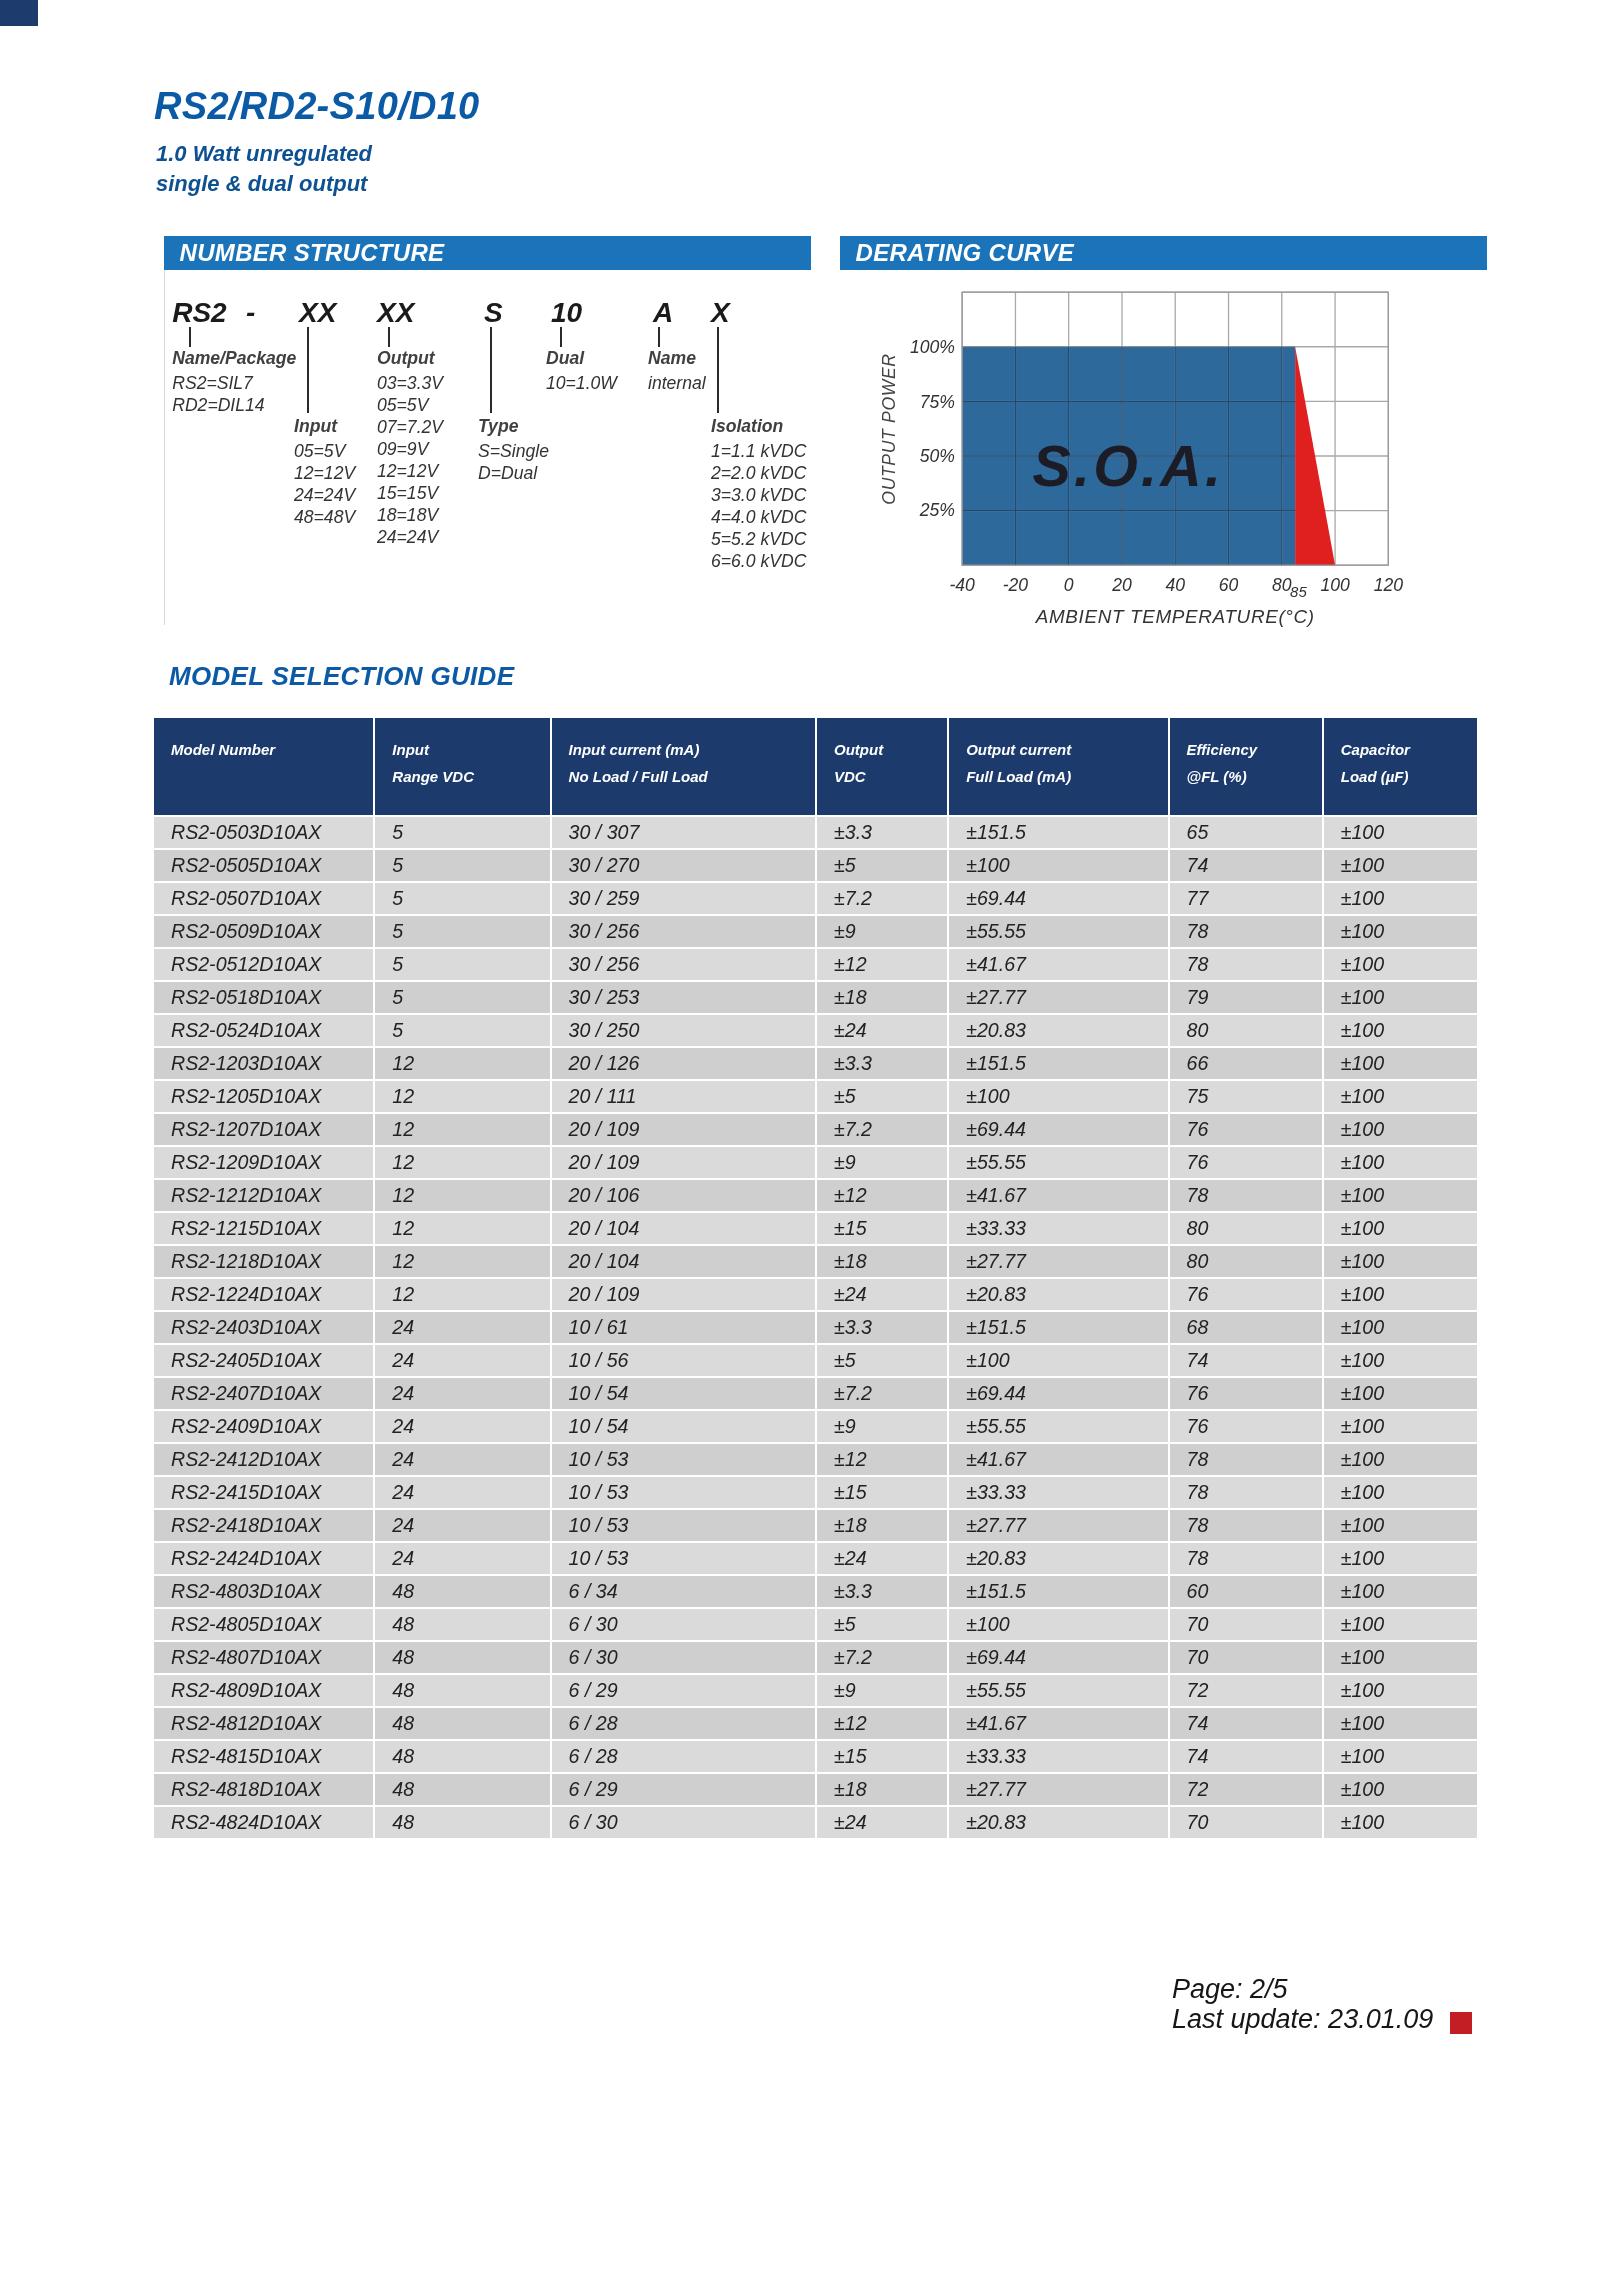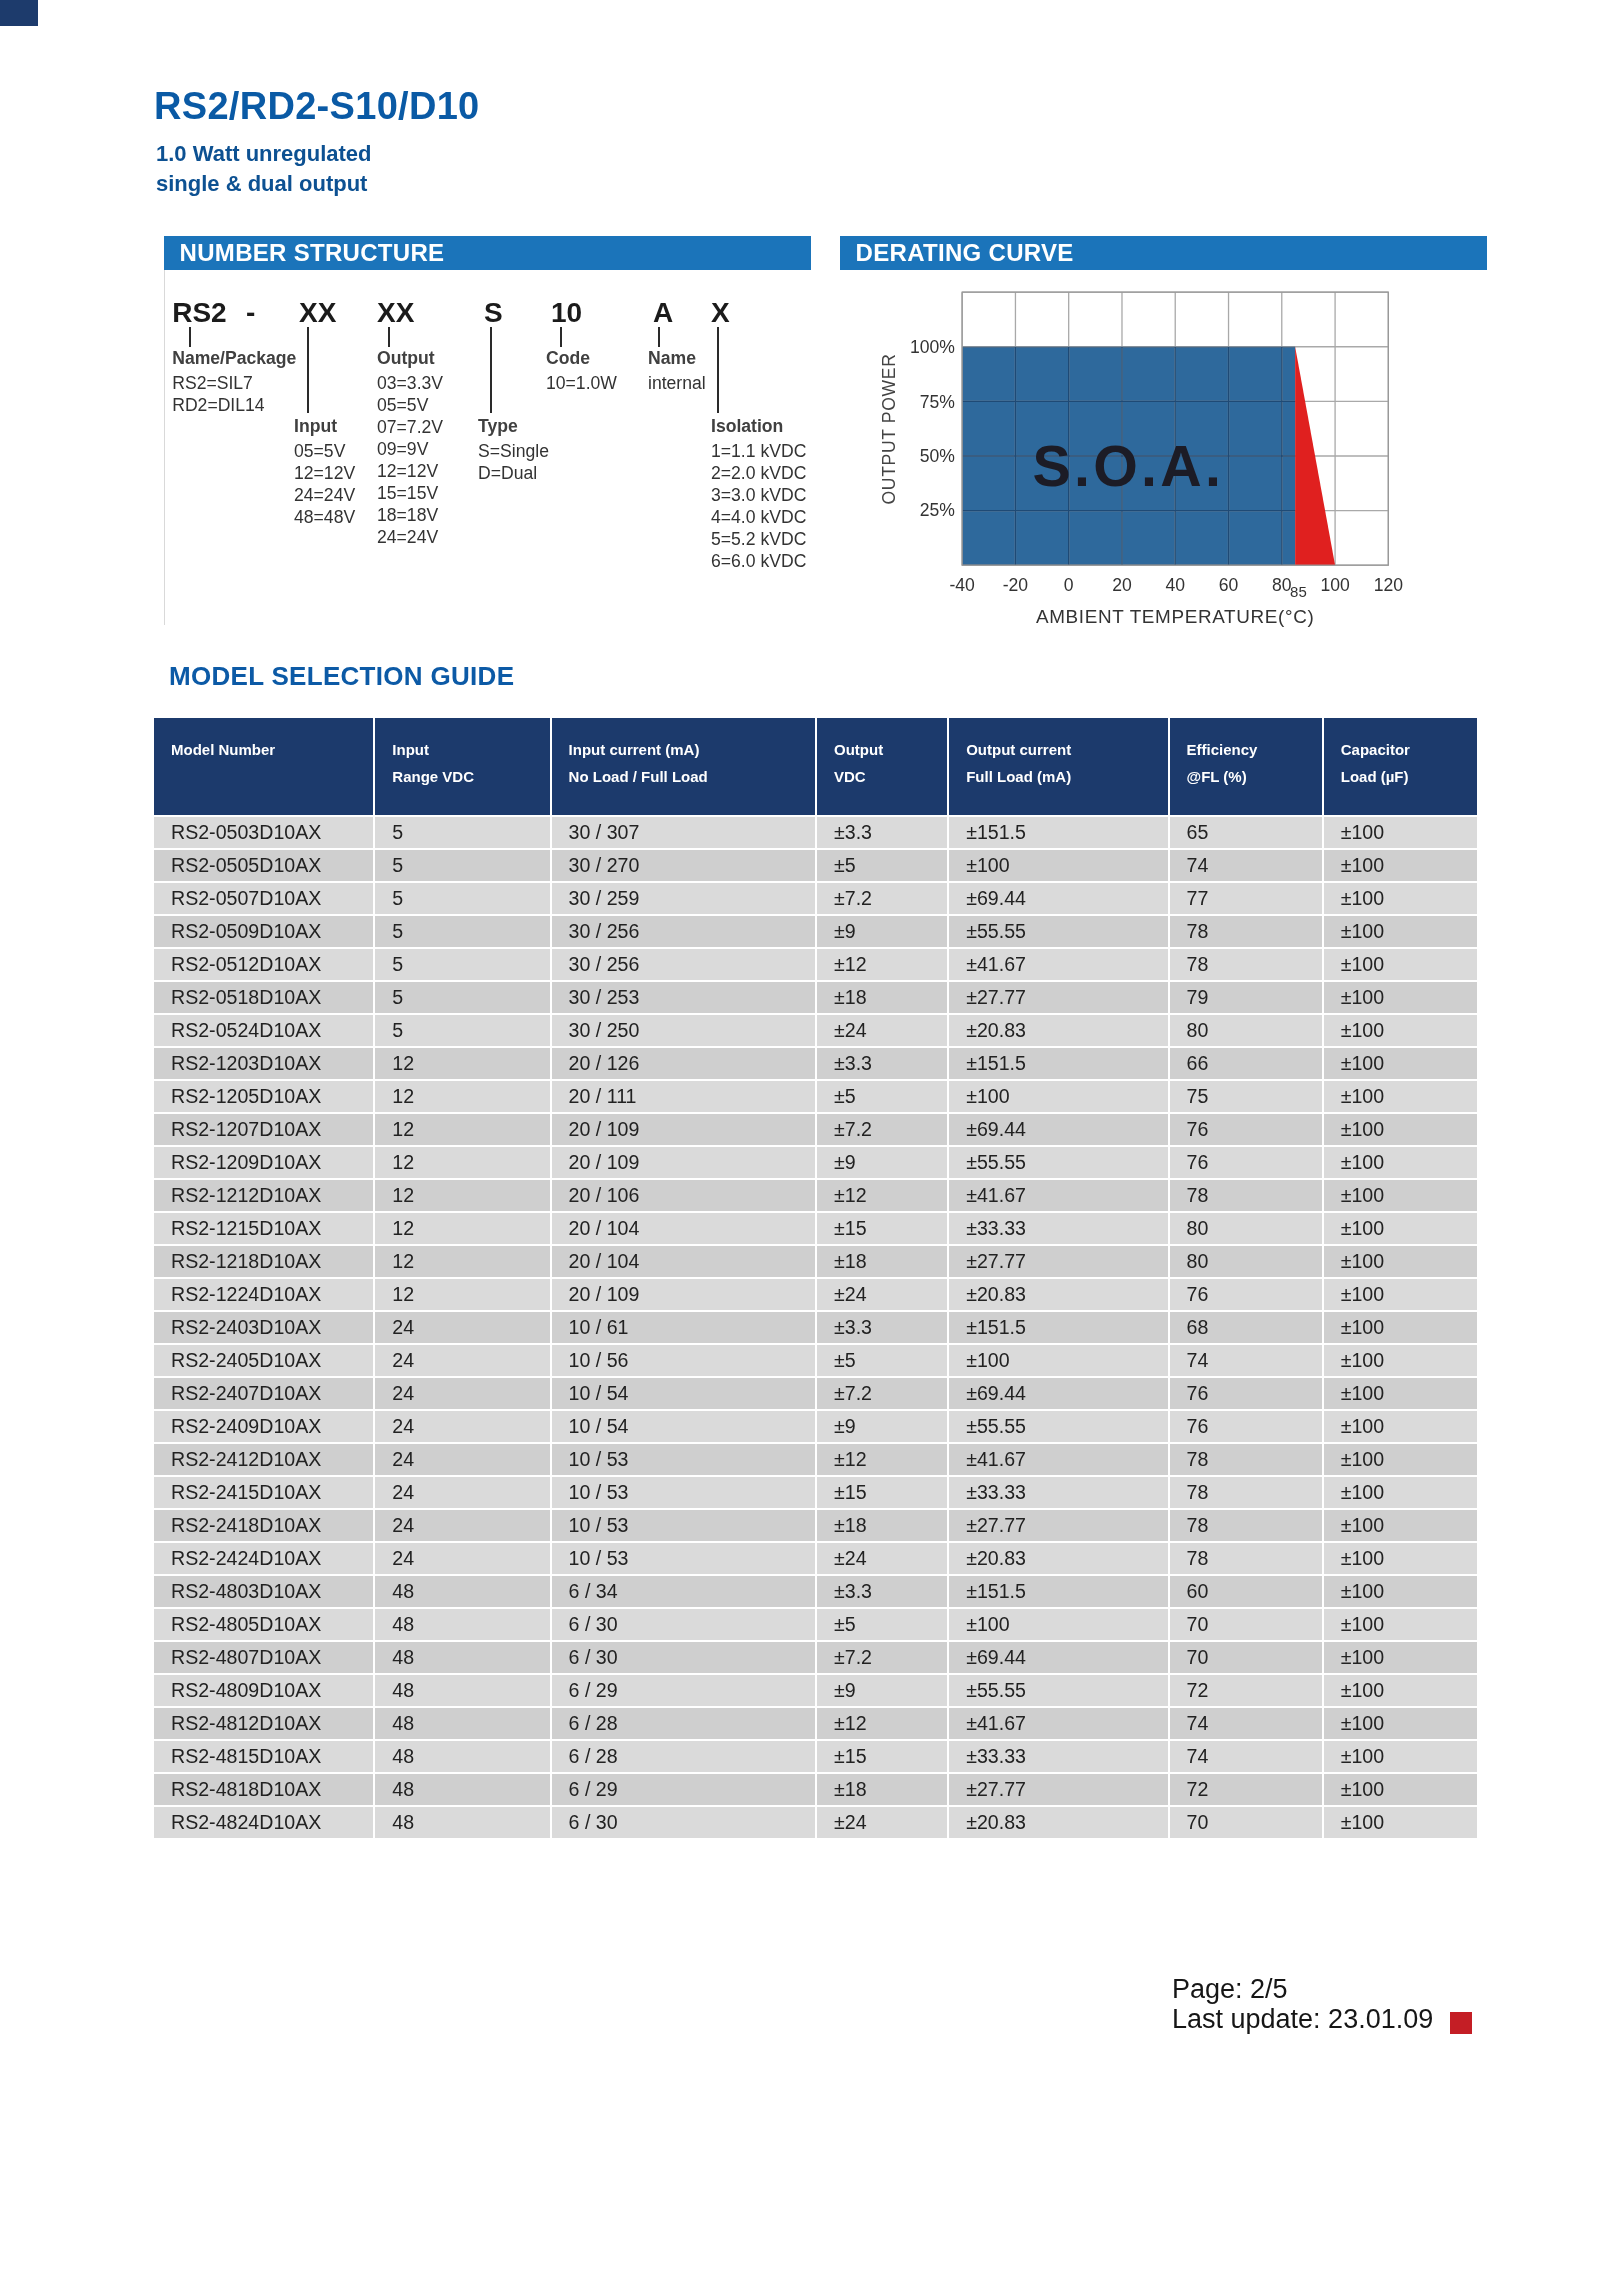--- a/index.html
+++ b/index.html
@@ -1,18 +1,18 @@
 <!DOCTYPE html>
 <html style="font-size:10.4px"><head>
 <meta charset="utf-8">
 <style>
   * { margin:0; padding:0; box-sizing:border-box; }
   html,body { background:#ffffff; }
   body { font-family:"Liberation Sans", sans-serif; }
-  .page { position:relative; width:1536px; height:2284px; background:#fff; overflow:hidden; }
+  .page { position:relative; width:1536px; height:2284px; background:#fff; overflow:hidden;font-style:italic; }
 
   .corner-block { position:absolute; left:0; top:0; width:38px; height:26px; background:#1d3b6c; }
 
   .doc-title { position:absolute; left:154px; top:85px; font-size:38px; font-weight:bold; color:#0a5aa5; letter-spacing:0.3px; }
   .doc-subtitle { position:absolute; left:156px; top:139px; font-size:22px; font-weight:bold; color:#0d5192; line-height:30px; }
 
   .panel { position:absolute; top:236px; width:647px;margin-left:10px; }
   .panel.left { left:154px; }
   .panel.right { left:830px; }
   .panel-header { height:34px; background:#1b74ba; color:#fff; font-weight:bold; font-size:24px; display:flex; align-items:center; padding-left:15.6px; letter-spacing:0.3px; }
@@ -91,21 +91,21 @@
             <div>05=5V</div>
             <div>07=7.2V</div>
             <div>09=9V</div>
             <div>12=12V</div>
             <div>15=15V</div>
             <div>18=18V</div>
             <div>24=24V</div>
           </div>
       </div>
       <div class="ns-group" style="left:381px; top:78px">
-        <div class="ns-label">Code</div>
+        <div class="ns-label">Dual</div>
         <div class="ns-options">
             <div>10=1.0W</div>
           </div>
       </div>
       <div class="ns-group" style="left:483px; top:78px">
         <div class="ns-label">Name</div>
         <div class="ns-options">
             <div>internal</div>
           </div>
       </div>

